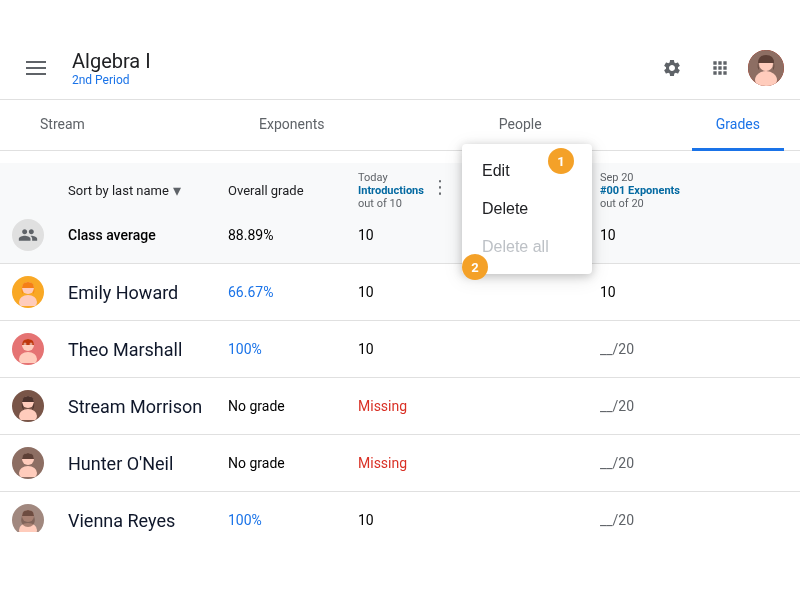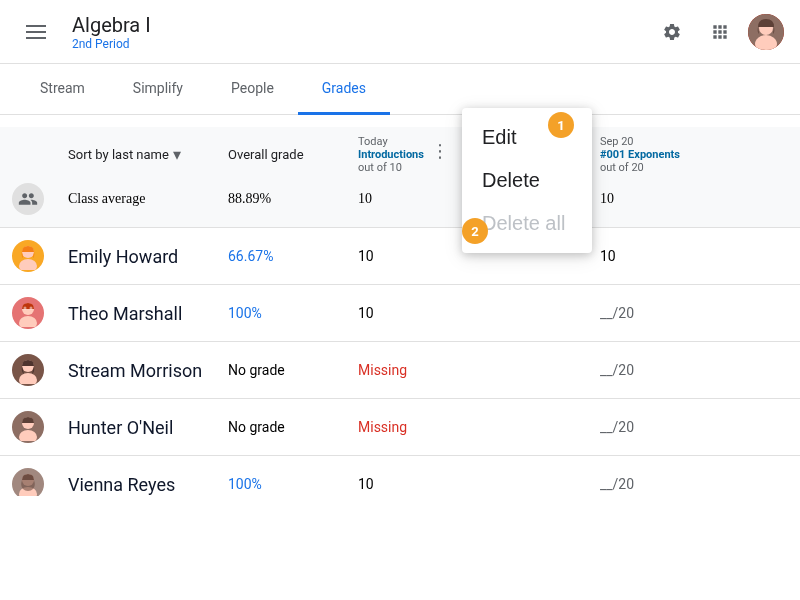--- a/index.html
+++ b/index.html
@@ -37,21 +37,21 @@
     }
     .avatar {
       width: 36px; height: 36px; border-radius: 50%; background: #a52714;
       display: flex; align-items: center; justify-content: center; overflow: hidden;
     }
 
     
     .nav-tabs {
       display: flex;
       align-items: center;
-      justify-content: flex-start;
+      justify-content: space-between;
       gap: 0;
       border-bottom: 1px solid #e0e0e0;
       padding: 0 16px;
     }
     .nav-tab {
       padding: 16px 24px;
       font-size: 14px;
       color: #5f6368;
       cursor: pointer;
       border-bottom: 3px solid transparent;
@@ -116,21 +116,21 @@
     .sort-row th {
       background: #f8f9fa;
       font-size: 13px;
     }
     .sort-label {
       display: flex; align-items: center; gap: 4px; cursor: pointer; color: #202124;
     }
     .sort-arrow { font-size: 16px; color: #5f6368; }
 
     
-    .avg-row td { background: #f8f9fa; font-family: Liberation Serif, serif; }
+    .avg-row td { background: #f8f9fa; }
     .avg-icon {
       width: 32px; height: 32px; border-radius: 50%; background: #e0e0e0;
       display: flex; align-items: center; justify-content: center; font-size: 18px; color: #5f6368;
     }
 
     
     .student-avatar {
       width: 32px; height: 32px; border-radius: 50%;
       display: flex; align-items: center; justify-content: center;
       font-size: 16px; font-weight: bold; color: #fff;
@@ -166,21 +166,21 @@
       background: #fff;
       border-radius: 4px;
       box-shadow: 0 2px 10px rgba(0,0,0,0.2), 0 4px 20px rgba(0,0,0,0.1);
       min-width: 130px;
       z-index: 20;
       pointer-events: all;
       padding: 8px 0;
     }
     .context-menu-item {
       padding: 10px 20px;
-      font-size: 20px;
+      font-size: 16px;
       color: #202124;
       cursor: pointer;
       display: block;
       width: 100%;
       text-align: left;
       border: none;
       background: transparent;
     }
     .context-menu-item.disabled { color: #bdc1c6; pointer-events: none; }
 
@@ -209,21 +209,21 @@
     .assign-header-wrap {
       display: flex; align-items: flex-start; justify-content: space-between;
     }
 
     
     .slash-grade { color: #5f6368; }
   </style>
 </head>
 <body>
 
-<div style="position:relative; width:800px; height:496px; overflow:hidden;">
+<div style="position:relative; width:800px; height:496px; overflow:hidden;margin-top:36px;">
 
   <div class="header">
     <div class="header-left">
       <button class="icon-btn">
         <div class="hamburger">
           <span></span>
             <span></span>
             <span></span>
         </div>
       </button>
@@ -253,21 +253,21 @@
           <path d="M10 13 Q10 5 18 5 Q26 5 26 13" fill="#5D4037"></path>
           <path d="M10 13 Q9 18 11 20" fill="#5D4037"></path>
           <path d="M26 13 Q27 18 25 20" fill="#5D4037"></path>
         </svg>
       </div>
     </div>
   </div>
 
   <div class="nav-tabs">
     <span class="nav-tab">Stream</span>
-    <span class="nav-tab">Simplify</span>
+    <span class="nav-tab">Exponents</span>
     <span class="nav-tab">People</span>
     <span class="nav-tab active">Grades</span>
   </div>
 
   <div class="table-container">
     <table>
       <thead>
 
         <tr class="sort-row">
           <th class="col-avatar"></th>

